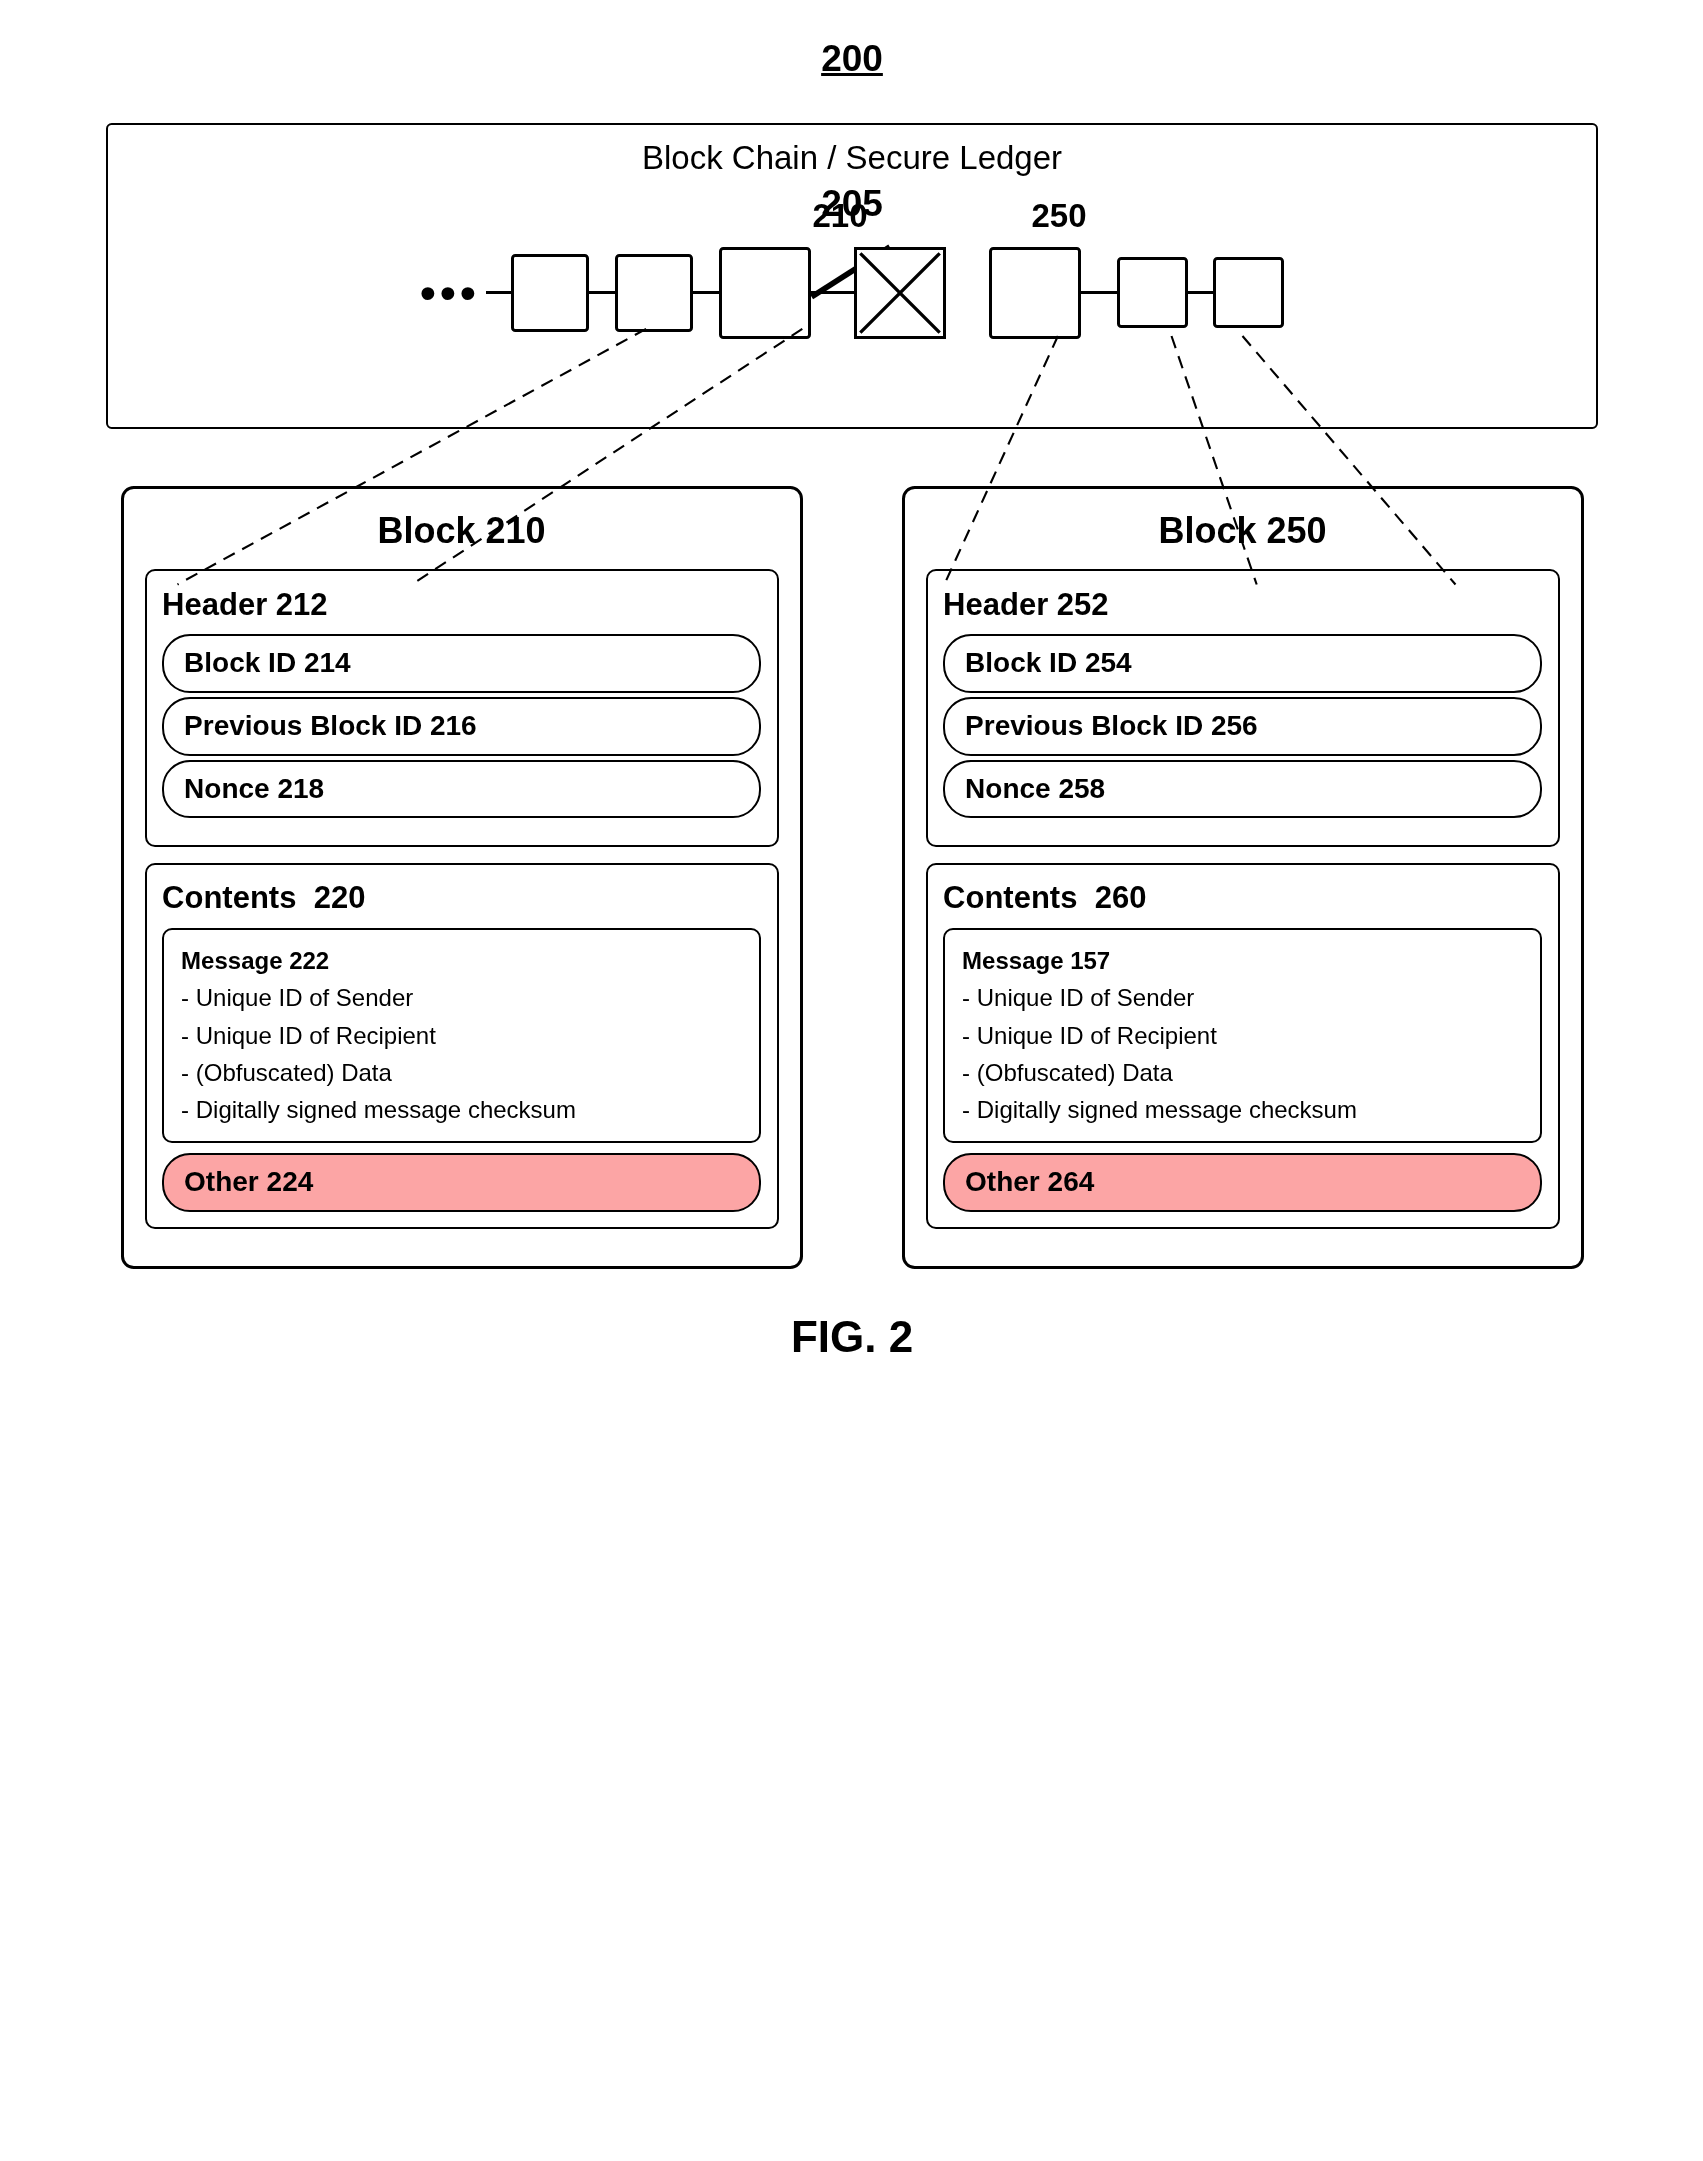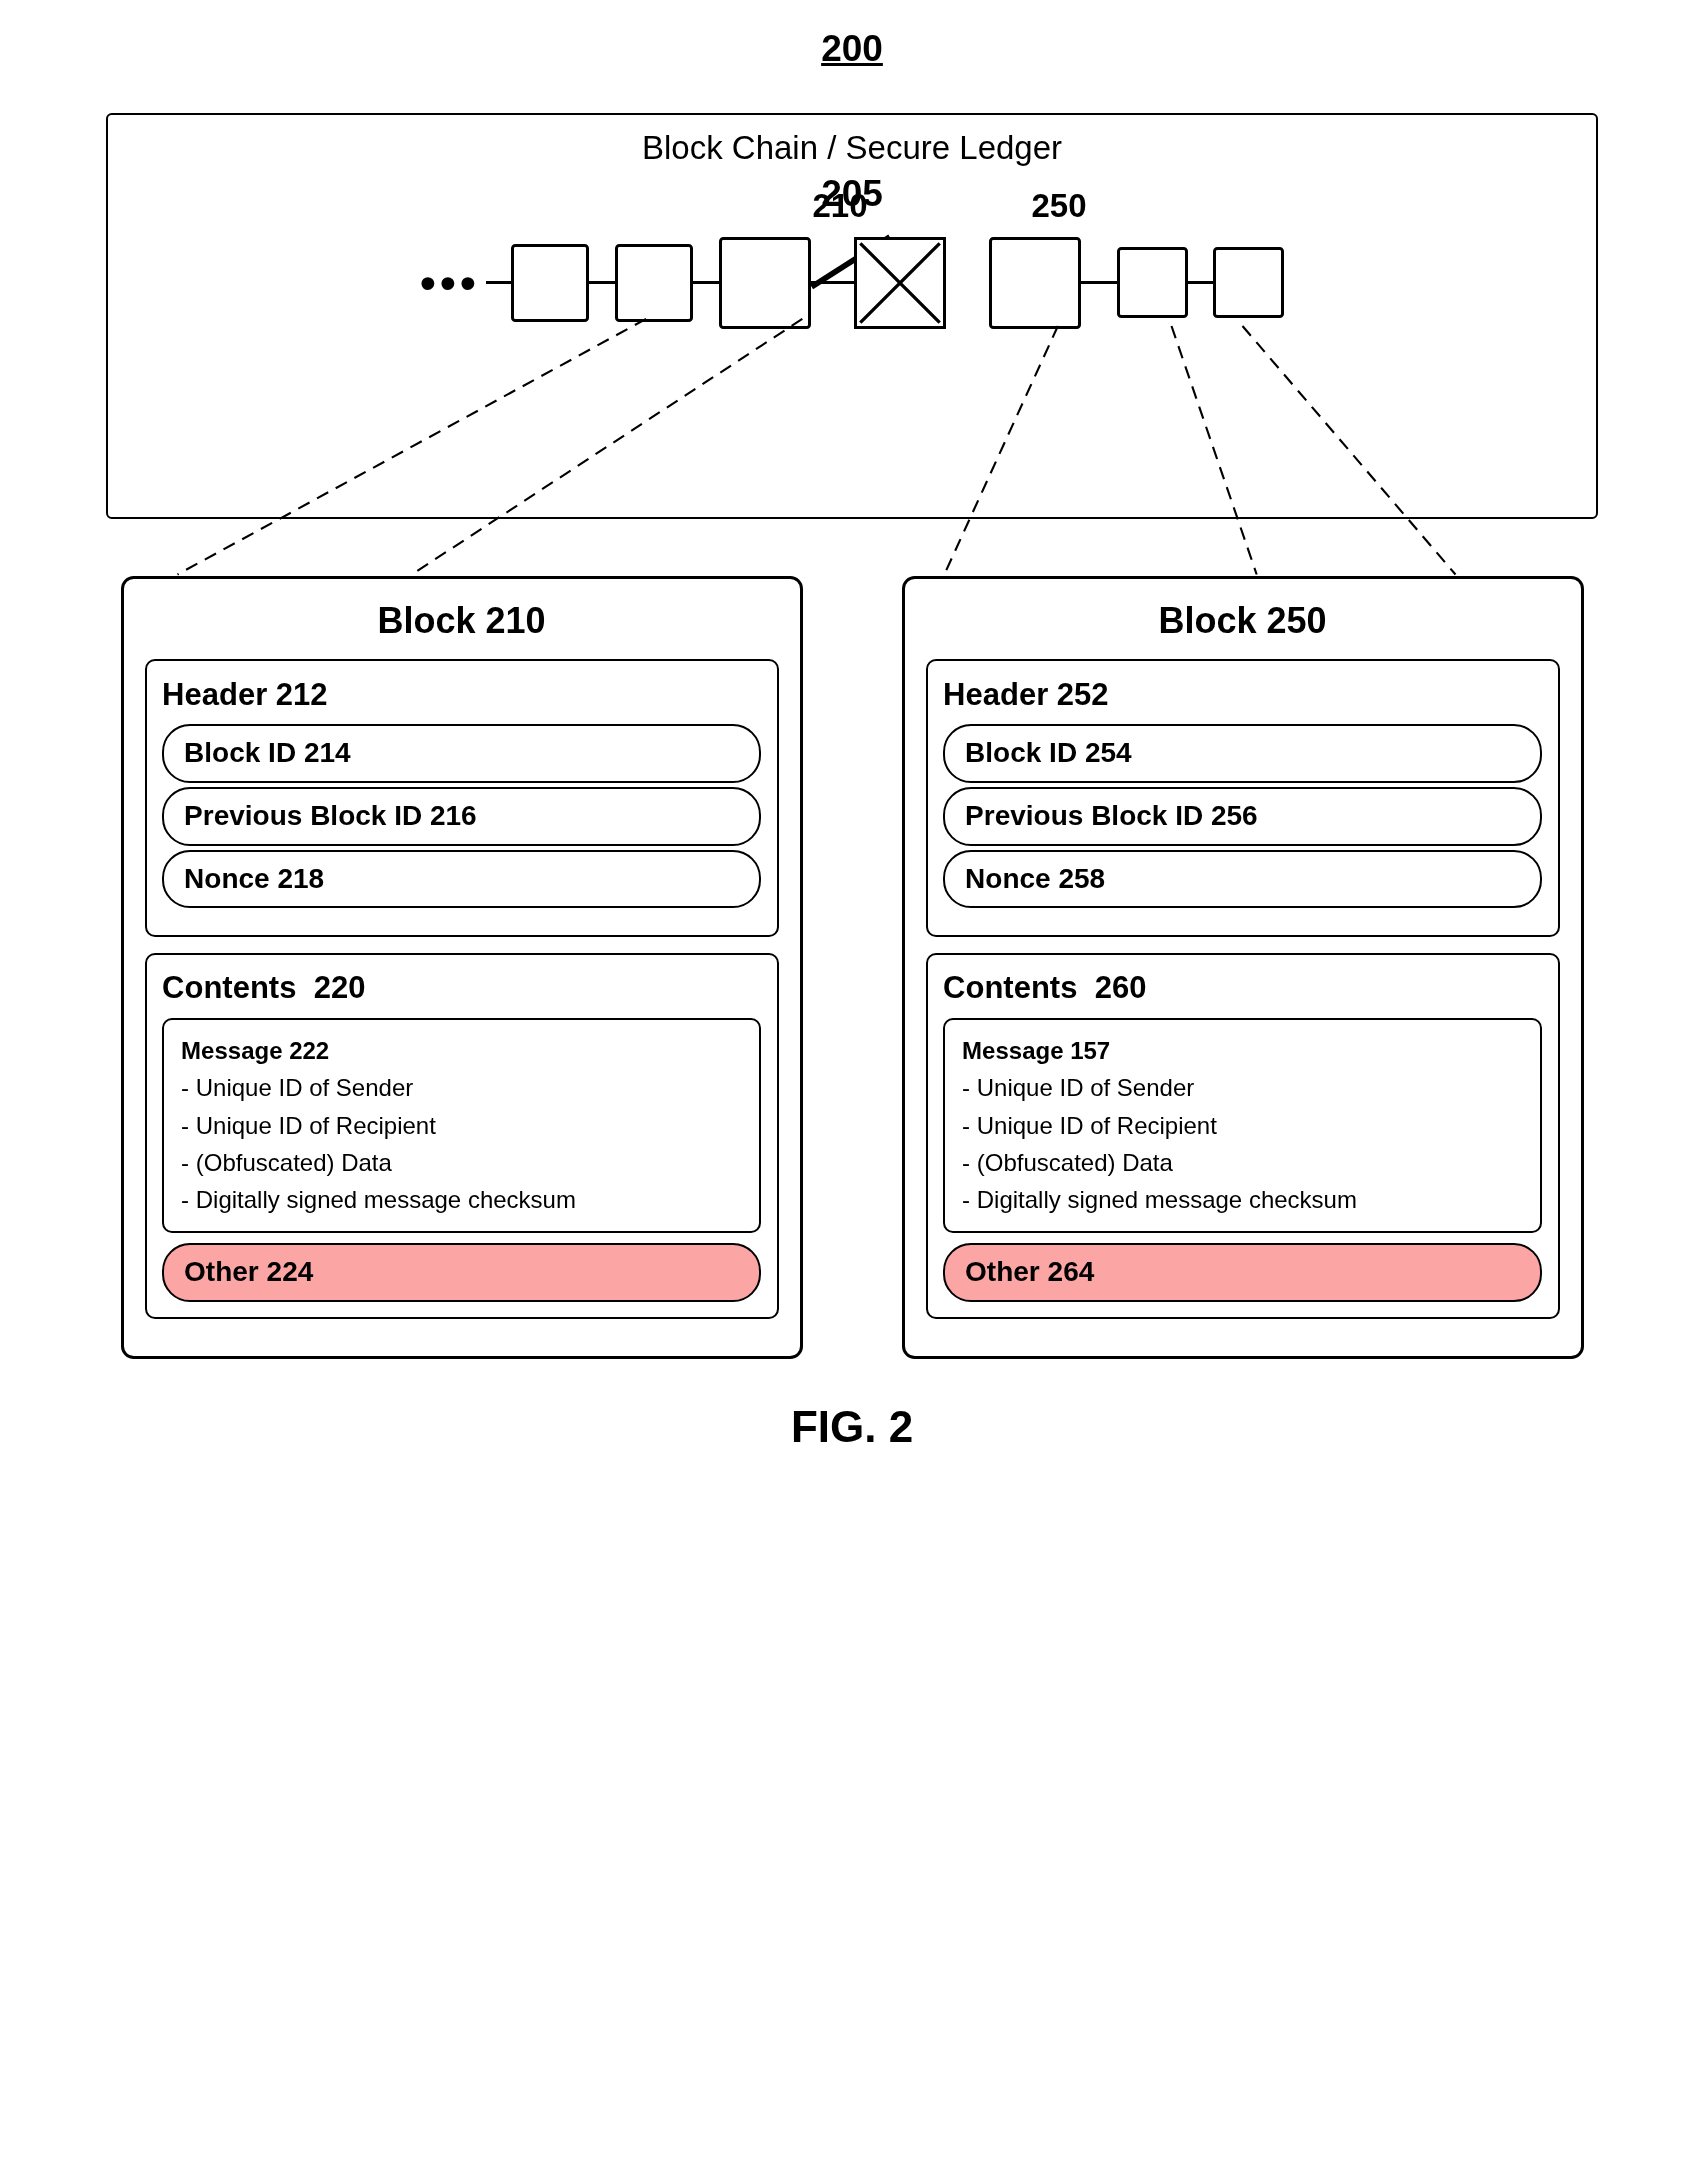--- a/index.html
+++ b/index.html
@@ -12,36 +12,36 @@
       overflow: hidden;
     }
 
     .page-container {
       width: 1704px;
       height: 2161px;
       position: relative;
       display: flex;
       flex-direction: column;
       align-items: center;
-      padding-top: 28px;
+      padding-top: 38px;
     }
 
     .figure-number-top {
       font-size: 37px;
       font-weight: bold;
       text-decoration: underline;
       margin-bottom: 43px;
     }
 
     
     .blockchain-container {
       border: 2.1px solid #000;
       border-radius: 5.7px;
       width: 1492px;
-      height: 406px;
+      height: 306px;
       position: relative;
       padding: 14px;
     }
 
     .blockchain-title {
       text-align: center;
       font-size: 33px;
       margin-bottom: 5.7px;
     }
 

